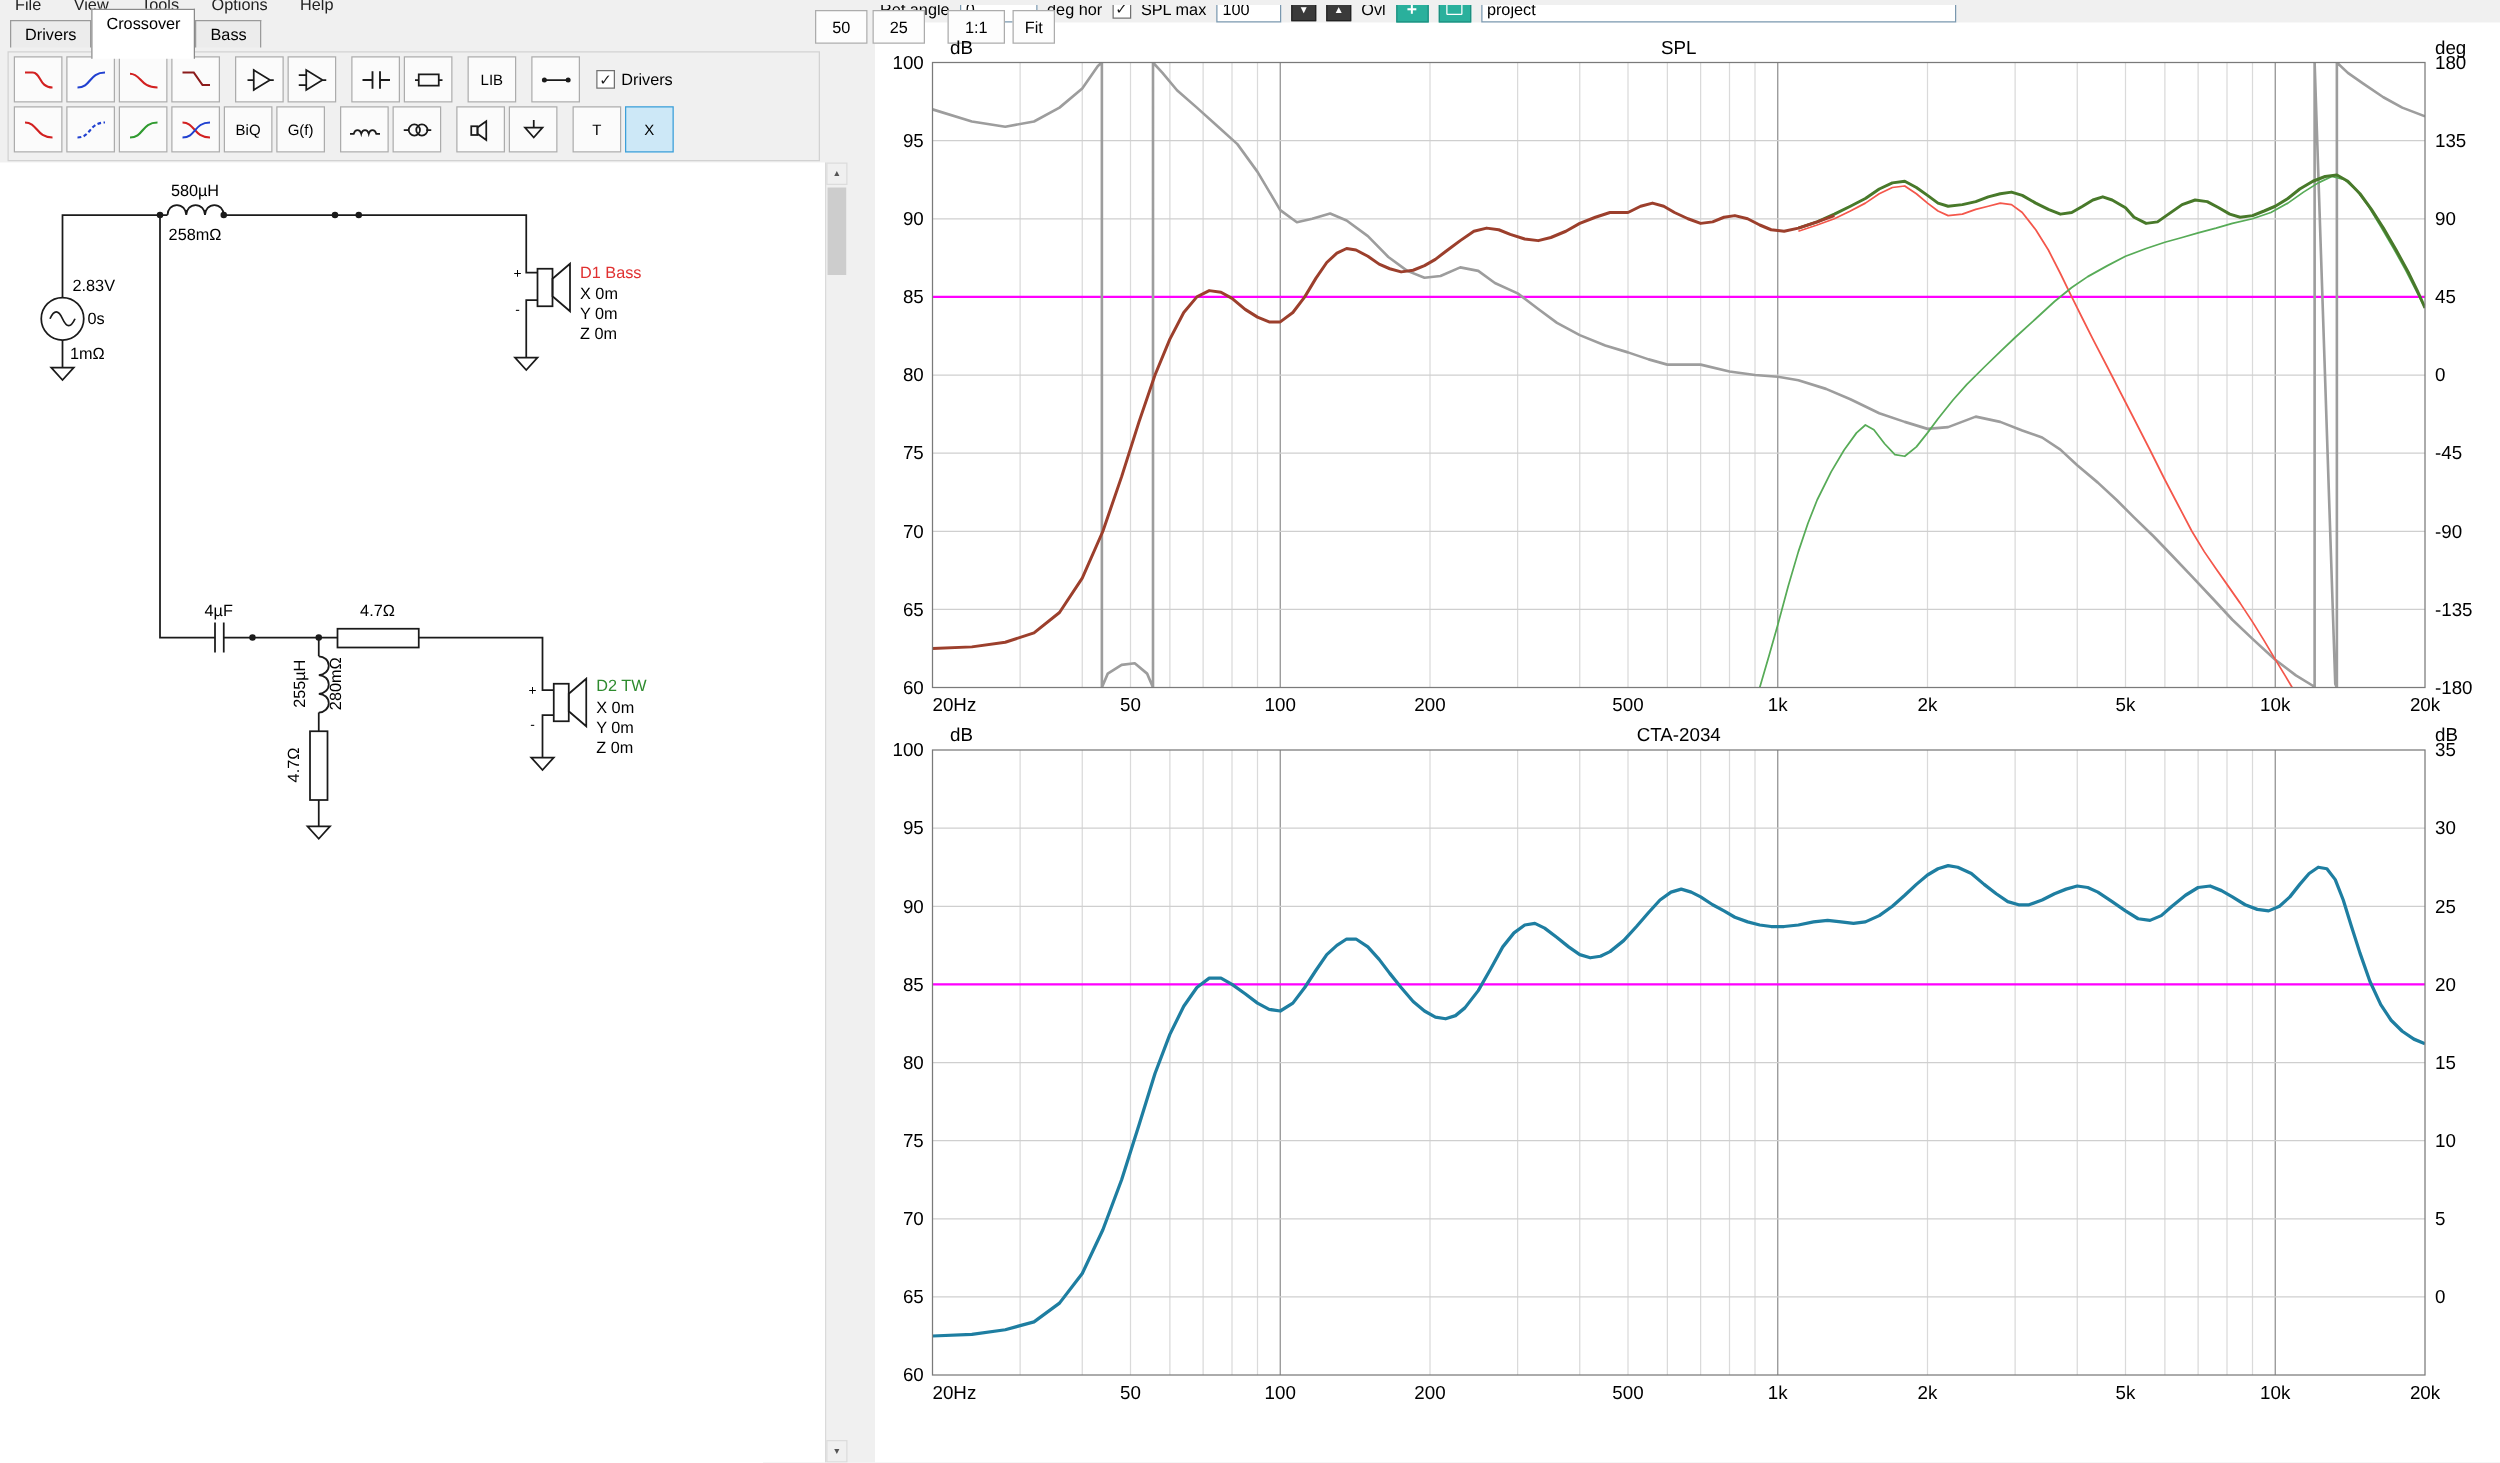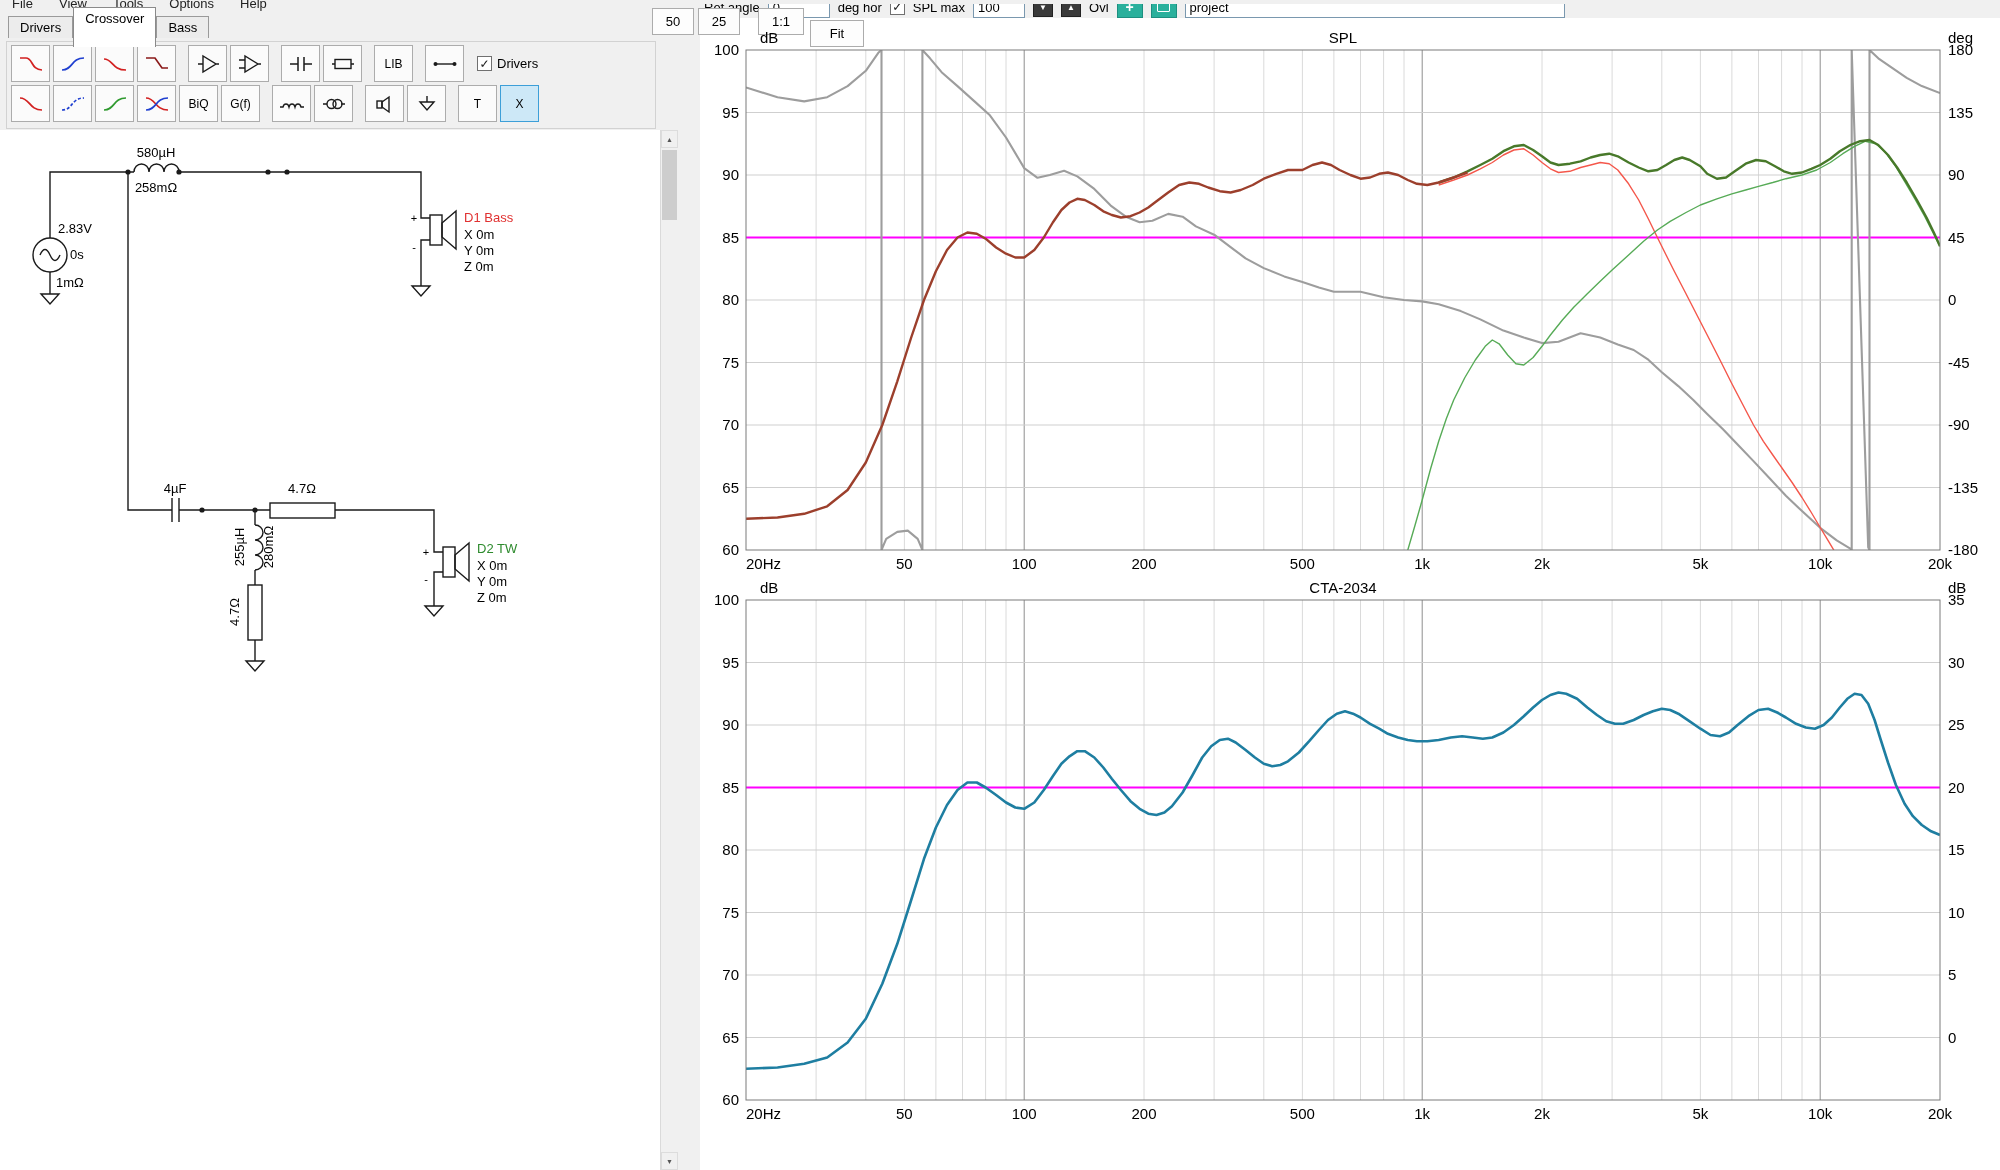--- a/index.html
+++ b/index.html
@@ -192,21 +192,21 @@
       </button>
     <span class="sep"></span>
     <button class="tbtn">T</button>
     <button class="tbtn active">X</button>
   </div>
 </div>
 
 <button class="zbtn" style="left:652px;top:8px;width:42px">50</button>
 <button class="zbtn" style="left:698px;top:8px;width:42px">25</button>
 <button class="zbtn" style="left:758px;top:8px;width:46px">1:1</button>
-<button class="zbtn" style="left:810px;top:20px;width:54px">Fit</button>
+<button class="zbtn" style="left:810px;top:8px;width:34px">Fit</button>
 
 <svg id="schematic-svg" class="abs" width="660" height="1040" viewBox="0 0 660 1040">
   <g stroke="#1a1a1a" stroke-width="1.4" fill="none">
     <path d="M50,108 V42 H134"></path>
     <path d="M134,42 a7.5,8 0 0 1 15,0 a7.5,8 0 0 1 15,0 a7.5,8 0 0 1 15,0"></path>
     <path d="M179,42 H421 V88 H430"></path>
     <path d="M430,110 H421 V150"></path>
     <path d="M421,150 V156 M412,156 H430 L421,166 Z"></path>
     <circle cx="50" cy="125" r="17"></circle>
     <path d="M40,125 Q45,114 50,125 Q55,136 60,125"></path>

